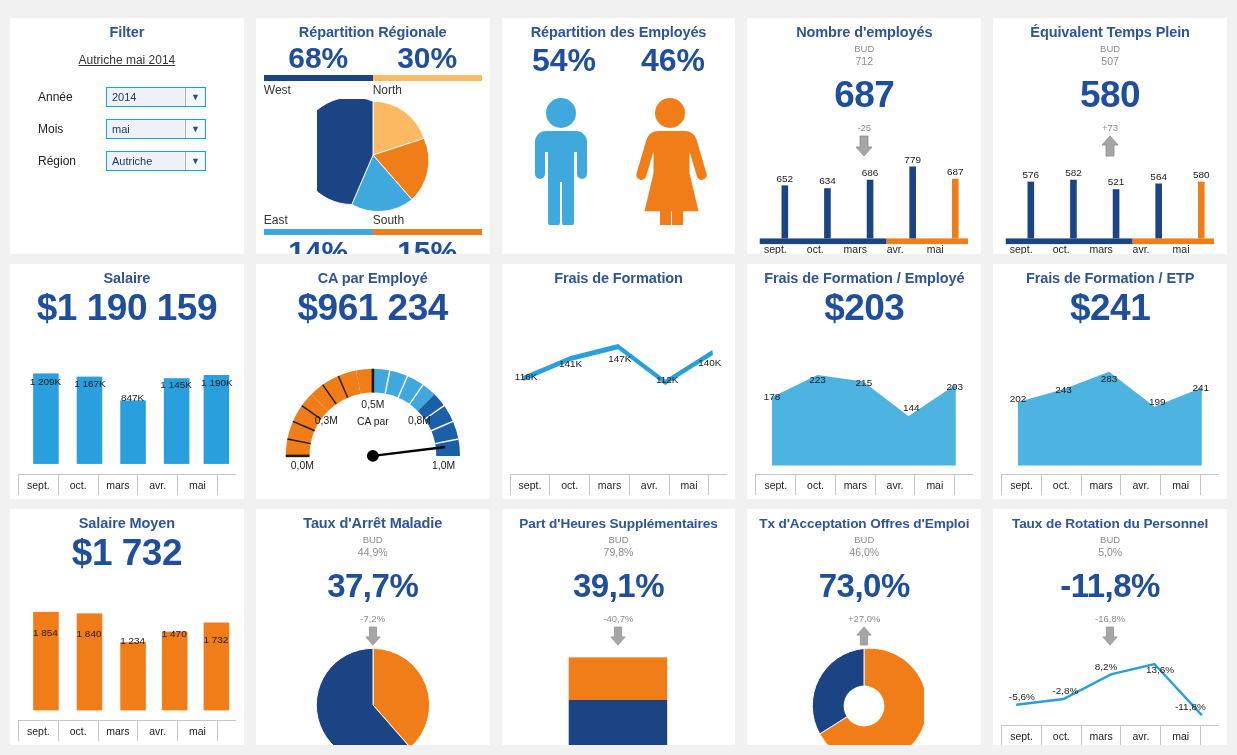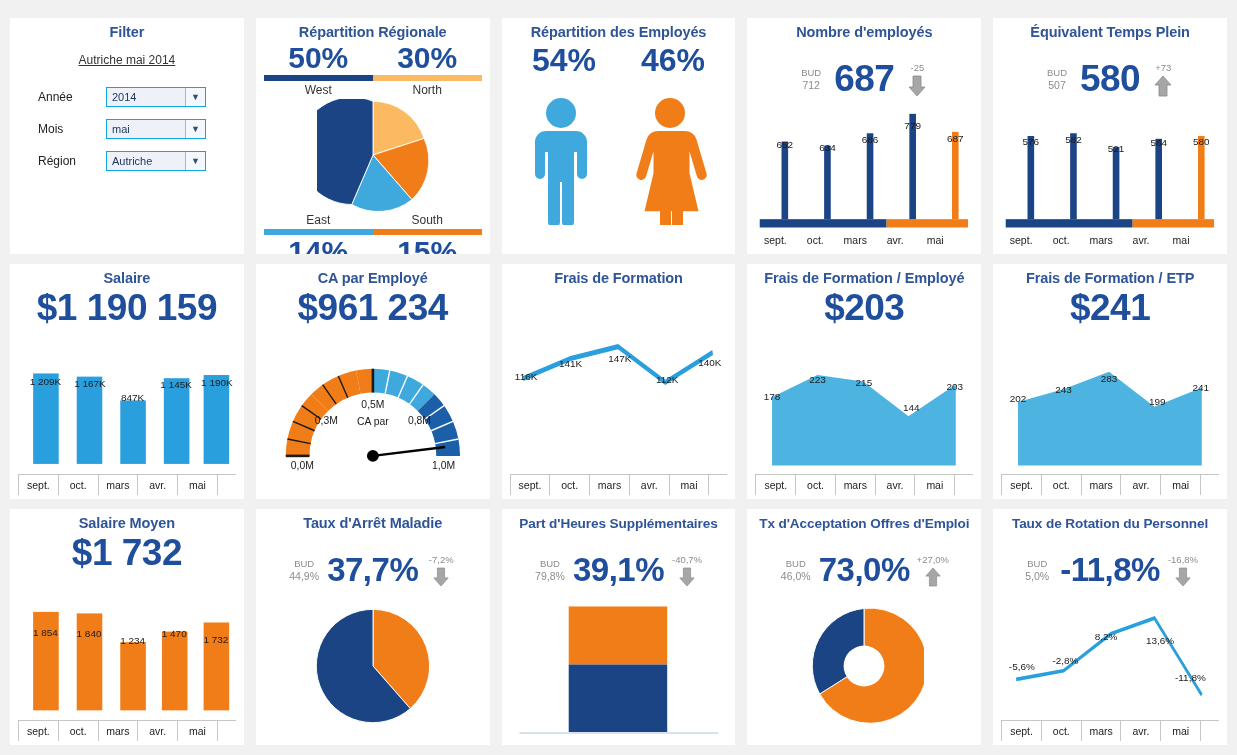--- a/index.html
+++ b/index.html
@@ -41,21 +41,21 @@
     text-align:center;
     color:#1f4e9c;
     font-size:37px;
     font-weight:bold;
     line-height:42px;
     letter-spacing:-0.5px;
   }
   .kpi-big.md{font-size:33px;}
   .kpi-row{
     display:flex;align-items:center;justify-content:center;
-    gap:6px;margin-top:17px;
+    gap:6px;margin-top:1px;flex-direction:column;
   }
   .bud-box{
     display:flex;flex-direction:column;align-items:center;
     color:#8c8c8c;font-size:9.5px;line-height:13px;min-width:34px;
   }
   .bud-box .bud-val{font-size:10.5px;}
   .delta-box{
     display:flex;flex-direction:column;align-items:center;
     color:#8c8c8c;font-size:9.5px;line-height:12px;min-width:34px;
   }
@@ -83,21 +83,21 @@
     display:flex;align-items:center;justify-content:center;
     color:#2f4f7f;font-size:9px;
   }
   
   .reg-wrap{flex:1;display:flex;flex-direction:column;justify-content:space-between;}
   .reg-nums{display:flex;}
   .reg-nums span{flex:1;text-align:center;color:#1f4e9c;font-size:30px;font-weight:bold;line-height:34px;}
   .reg-bar{display:flex;height:6px;}
   .reg-bar i{flex:1;}
   .reg-labels{display:flex;}
-  .reg-labels span{flex:1;text-align:center;font-size:12px;color:#333;line-height:18px;}
+  .reg-labels span{flex:1;font-size:12px;color:#333;line-height:18px;}
   .reg-mid{flex:1;display:flex;align-items:center;justify-content:center;position:relative;}
   
   .gender-nums{display:flex;}
   .gender-nums span{flex:1;text-align:center;color:#1f4e9c;font-size:32px;font-weight:bold;line-height:38px;}
   .gender-figs{flex:1;display:flex;align-items:center;justify-content:space-around;padding-bottom:6px;}
   
   .chart{flex:1;position:relative;}
   .axis-labels{
     position:absolute;left:0;right:18px;bottom:0;height:20px;display:flex;
   }
@@ -143,21 +143,21 @@
         </div>
       </div>
     </div>
   </div>
 
   <div class="card">
     <div class="c-title">Répartition Régionale</div>
     <div class="reg-wrap">
       <div>
         <div class="reg-nums">
-          <span>50%</span>
+          <span>68%</span>
           <span>30%</span>
         </div>
         <div class="reg-bar">
           <i style="background:#1b4484"></i>
           <i style="background:#fbb962"></i>
         </div>
         <div class="reg-labels">
           <span>West</span>
           <span>North</span>
         </div>

